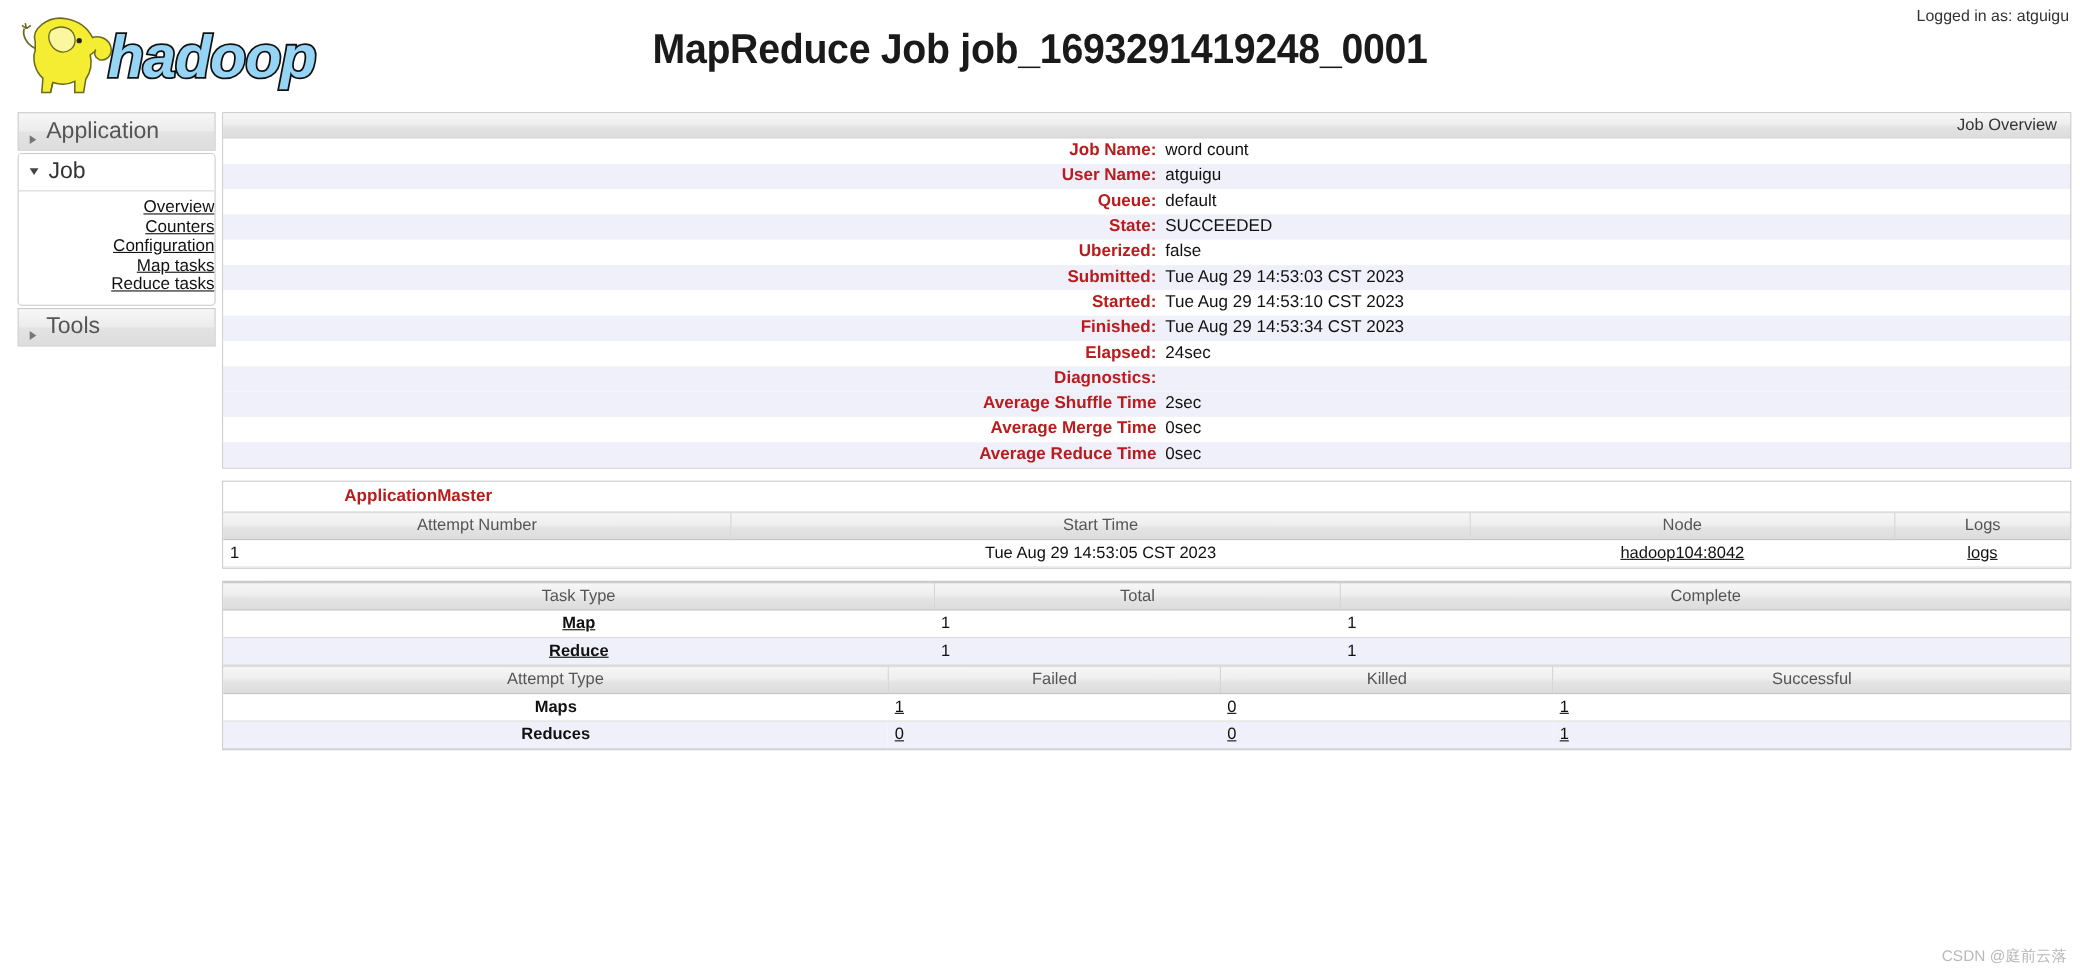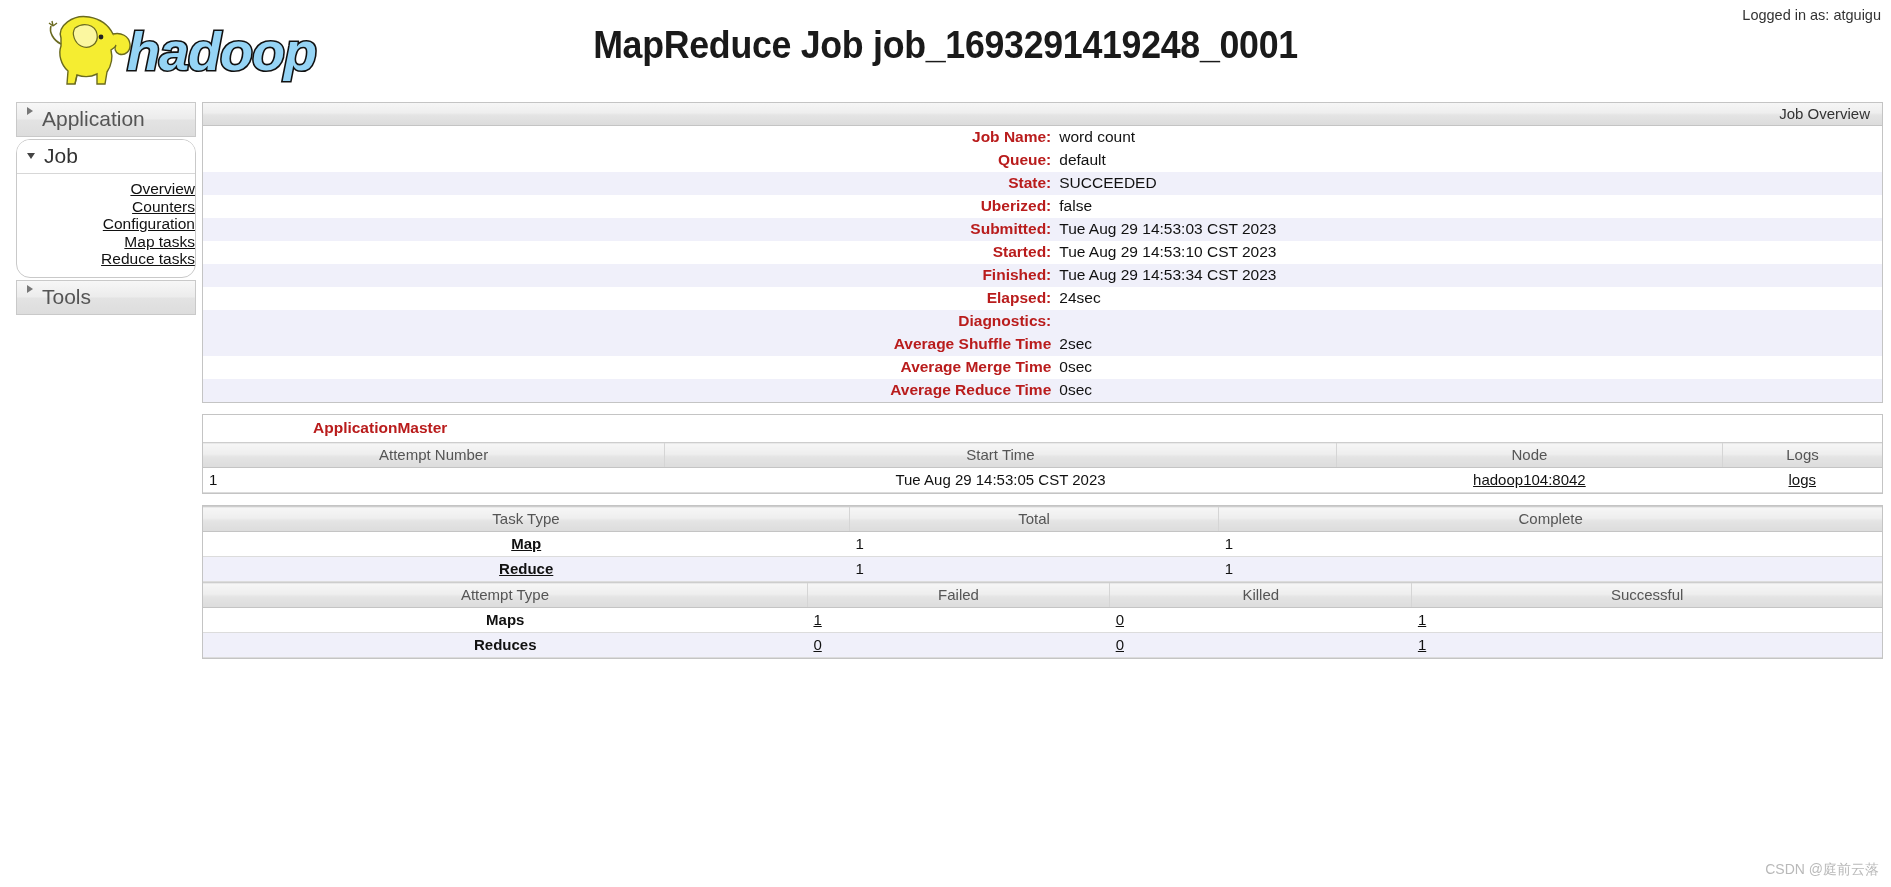--- a/index.html
+++ b/index.html
@@ -13,21 +13,21 @@
   body { position: relative; }
 
   
   .header {
     position: relative;
     height: 96px;
     width: 100%;
   }
   .logo {
     position: absolute;
-    left: 31px; top: 4px;
+    left: 2px; top: 4px;
     width: 320px; height: 88px;
   }
   .logo svg { display: block; }
 
   .page-title {
     position: absolute;
     left: 0; right: 0; top: 24px;
     text-align: center;
     font-size: 38px;
     font-weight: bold;
@@ -62,28 +62,28 @@
 
   
   .nav-head {
     border: 1px solid #c9c9c9;
     border-radius: 0;
     background: linear-gradient(to bottom, #f7f7f7 0%, #ececec 48%, #e3e3e3 52%, #dddddd 100%);
     color: #555;
     font-size: 21px;
     padding: 4px 8px 5px 10px;
     display: flex;
-    align-items: flex-start;
+    align-items: flex-end;
     gap: 9px;
     cursor: pointer;
     user-select: none;
   }
   .nav-block {
     border: 1px solid #c9c9c9;
-    border-radius: 14px;
+    border-radius: 4px;
     background: #ffffff;
     margin-top: 2px;
     margin-bottom: 2px;
     overflow: hidden;
   }
   .nav-block .nav-head-open {
     background: #ffffff;
     border: none;
     border-bottom: 1px solid #d7d7d7;
     border-radius: 0;
@@ -287,20 +287,24 @@
   <div class="content">
 
     <div class="panel">
       <div class="cap-bar">Job Overview</div>
       <table class="ov-table">
         <tbody>
           <tr class="odd">
             <td class="ov-label">Job Name:</td>
             <td class="ov-value">word count</td>
           </tr>
+          <tr class="even">
+            <td class="ov-label">User Name:</td>
+            <td class="ov-value">atguigu</td>
+          </tr>
           <tr class="odd">
             <td class="ov-label">Queue:</td>
             <td class="ov-value">default</td>
           </tr>
           <tr class="even">
             <td class="ov-label">State:</td>
             <td class="ov-value">SUCCEEDED</td>
           </tr>
           <tr class="odd">
             <td class="ov-label">Uberized:</td>

